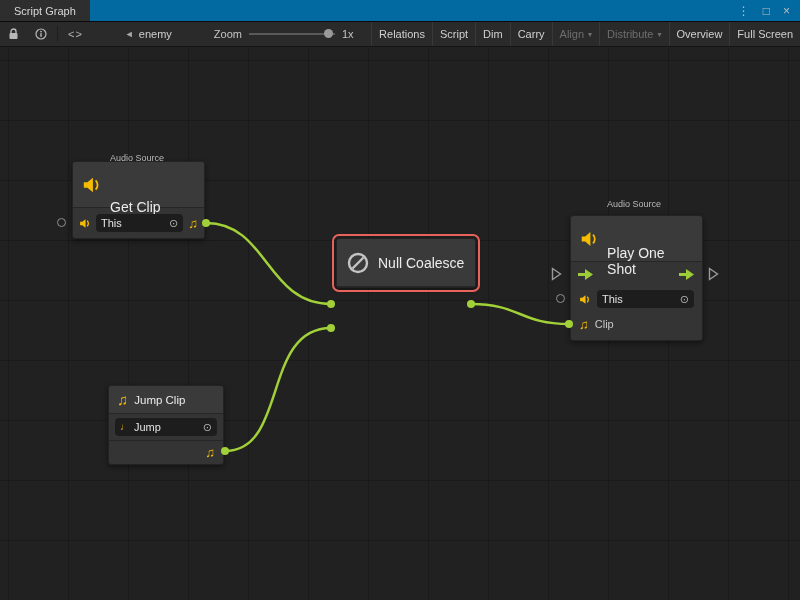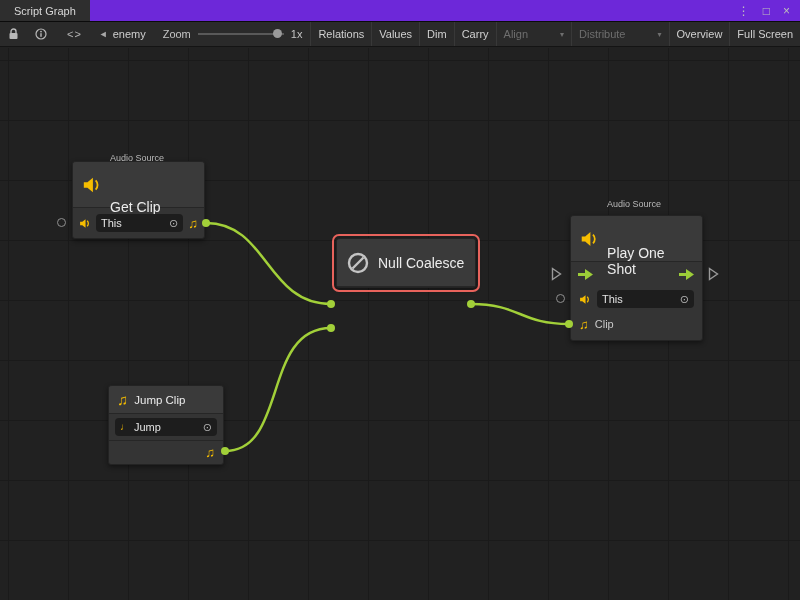--- a/index.html
+++ b/index.html
@@ -1,39 +1,39 @@
 <!DOCTYPE html>
 <html><head>
 <meta charset="utf-8">
 <style>
   * { margin:0; padding:0; box-sizing:border-box; }
   html,body { width:800px; height:600px; background:#111; }
   body { font-family:"Liberation Sans","DejaVu Sans",sans-serif; }
   .app { position:relative; width:800px; height:600px; overflow:hidden; background:#212121; }
 
   
-  .titlebar { height:22px; background:#6d28d9; display:flex; align-items:stretch; border-bottom:1px solid #0b0b0b; }
+  .titlebar { height:22px; background:#0369a1; display:flex; align-items:stretch; border-bottom:1px solid #0b0b0b; }
   .tab { background:#2e2e2e; color:#d8d8d8; font-size:11px; display:flex; align-items:center; padding:0 14px; }
   .tb-space { flex:1; }
   .win-icons { display:flex; align-items:center; gap:13px; padding-right:10px; color:#bdbdbd; font-size:12px; }
   .win-icons span { cursor:default; }
 
   
   .toolbar { height:25px; background:#2a2a2a; border-bottom:1px solid #141414; display:flex; align-items:stretch; font-size:11px; color:#c4c4c4; }
   .tb-item { display:flex; align-items:center; padding:0 8px; }
   .tb-sep { width:1px; background:#1d1d1d; margin:4px 2px; }
   .tb-gap { width:26px; }
   .graph-name { color:#cfcfcf; }
   .back-glyph { font-size:9px; color:#a8a8a8; margin-right:5px; }
   .code-glyph { letter-spacing:1px; color:#b5b5b5; }
   .slider { width:86px; height:2px; background:#595959; position:relative; margin:0 7px; align-self:center; }
   .slider-handle { position:absolute; right:2px; top:-4px; width:9px; height:9px; border-radius:50%; background:#9a9a9a; }
   .tb-btns { margin-left:auto; display:flex; align-items:stretch; }
   .tb-btn { display:flex; align-items:center; padding:0 7px; border-left:1px solid #383838; color:#d0d0d0; cursor:default; white-space:nowrap; }
-  .tb-btn.disabled { color:#6e6e6e;gap:28px; }
+  .tb-btn.disabled { color:#6e6e6e; }
   .caret { font-size:8px; margin-left:4px; }
 
   
   .canvas { position:absolute; top:48px; left:0; right:0; bottom:0; background-color:#212121;
     background-image:
       linear-gradient(to right, #1a1a1a 1px, transparent 1px),
       linear-gradient(to bottom, #1a1a1a 1px, transparent 1px);
     background-size:60px 60px; background-position:8px 12px; }
 
   
@@ -129,21 +129,21 @@
       <div class="slider">
         <div class="slider-handle"></div>
       </div>
       <span>1x</span>
     </div>
     <div class="tb-btns">
       <div class="tb-btn">
           <span>Relations</span>
         </div>
       <div class="tb-btn">
-          <span>Values</span>
+          <span>Script</span>
         </div>
       <div class="tb-btn">
           <span>Dim</span>
         </div>
       <div class="tb-btn">
           <span>Carry</span>
         </div>
       <div class="tb-btn disabled">
           <span>Align</span>
           <span class="caret">▾</span>

